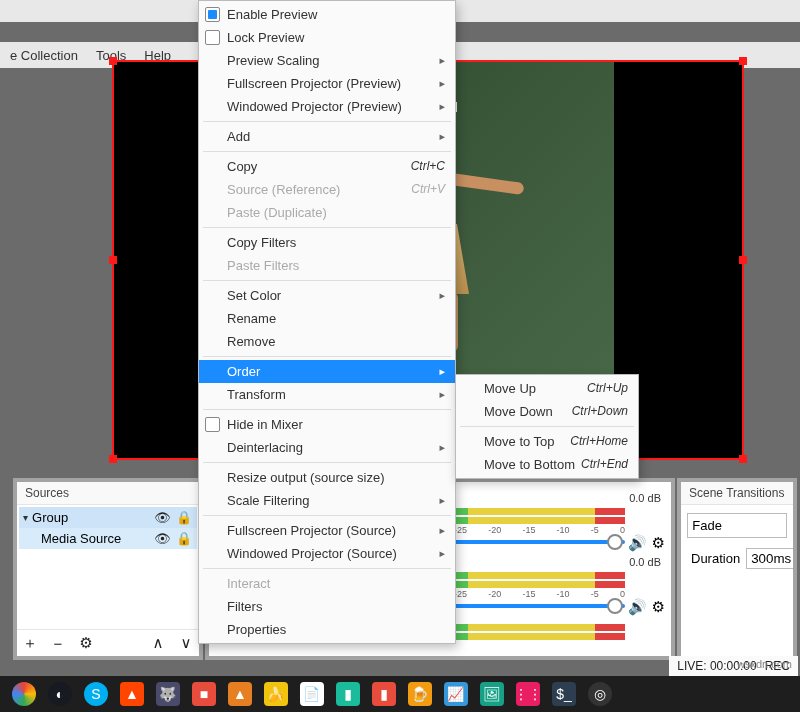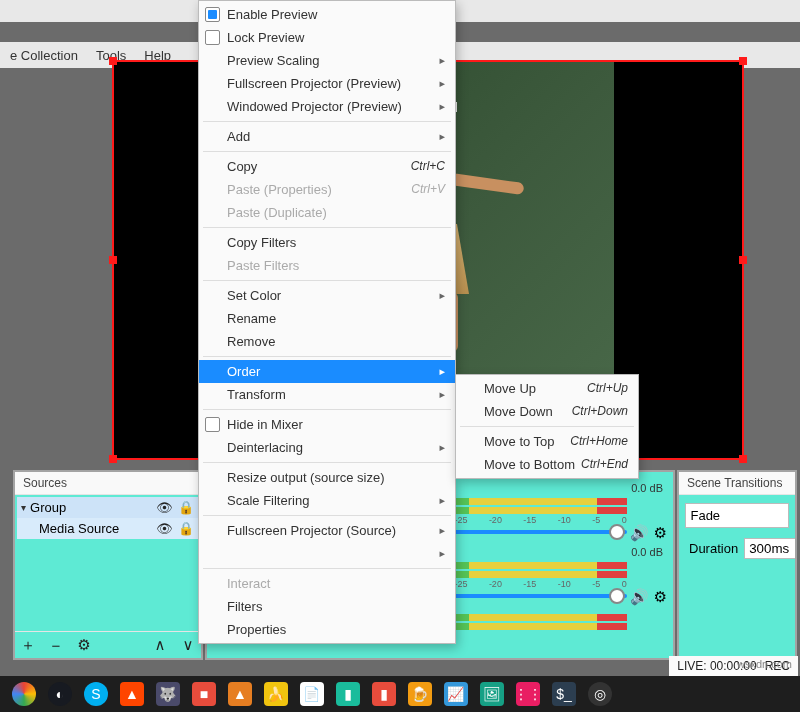--- a/index.html
+++ b/index.html
@@ -16,21 +16,21 @@
   .fig-band { width:36px;height:10px;background:#eee;margin:-30px auto 0; }
   .fig-torso { width:34px;height:60px;background:#c89060;margin:22px auto 0;border-radius:8px; }
   .fig-skirt { width:60px;height:70px;background:linear-gradient(#d4b070,#b89050);margin:-4px auto 0;clip-path:polygon(20% 0,80% 0,100% 100%,0 100%); }
   .fig-arm-l { position:absolute;top:50px;left:-35px;width:60px;height:12px;background:#c89060;border-radius:6px;transform:rotate(-20deg); }
   .fig-arm-r { position:absolute;top:46px;right:-50px;width:74px;height:12px;background:#c89060;border-radius:6px;transform:rotate(8deg); }
   .fig-leg { position:absolute;top:160px;width:16px;height:60px;background:#c89060;border-radius:6px; }
   .fig-leg.l{left:16px;} .fig-leg.r{right:16px;}
   .handle { position:absolute;width:8px;height:8px;background:#ff1a1a; }
   
   .panels { position: absolute; top: 470px; left: 13px; right: 0; height: 190px; display: flex; gap: 2px; }
-  .panel { background:#5eead4; border:2px solid #a3a3a3; display:flex;flex-direction:column; }
+  .panel { background:#ffffff; border:4px solid #a3a3a3; display:flex;flex-direction:column;margin-top:8px; }
   .panel-title { padding:4px 8px;font-size:12px;color:#444;background:#f9f9f9;border-bottom:1px solid #e5e5e5; }
   .panel-body { flex:1;padding:2px;overflow:hidden; }
   .panel-foot { border-top:1px solid #e5e5e5;padding:4px;display:flex;align-items:center;gap:10px; }
   
   .src-row { display:flex;align-items:center;padding:3px 4px;gap:4px;background:#cde3f8; }
   .src-row.child { padding-left:22px;background:#d8ebfb; }
   .eye { margin-left:auto;font-size:13px;color:#222; }
   .lock { font-size:13px;color:#222;margin-left:2px; }
   .chev { font-size:10px;color:#333; }
   
@@ -275,21 +275,21 @@
   <div class="ctx-item">
       <span>Add</span>
       <span class="arrow">▸</span>
     </div>
   <div class="ctx-sep"></div>
   <div class="ctx-item">
       <span>Copy</span>
       <span class="short">Ctrl+C</span>
     </div>
   <div class="ctx-item disabled">
-      <span>Paste (Properties)</span>
+      <span>Source (Reference)</span>
       <span class="short">Ctrl+V</span>
     </div>
   <div class="ctx-item disabled">
       <span>Paste (Duplicate)</span>
     </div>
   <div class="ctx-sep"></div>
   <div class="ctx-item">
       <span>Copy Filters</span>
     </div>
   <div class="ctx-item disabled">
@@ -331,20 +331,21 @@
   <div class="ctx-item">
       <span>Scale Filtering</span>
       <span class="arrow">▸</span>
     </div>
   <div class="ctx-sep"></div>
   <div class="ctx-item">
       <span>Fullscreen Projector (Source)</span>
       <span class="arrow">▸</span>
     </div>
   <div class="ctx-item">
+      <span>Windowed Projector (Source)</span>
       <span class="arrow">▸</span>
     </div>
   <div class="ctx-sep"></div>
   <div class="ctx-item disabled">
       <span>Interact</span>
     </div>
   <div class="ctx-item">
       <span>Filters</span>
     </div>
   <div class="ctx-item">

